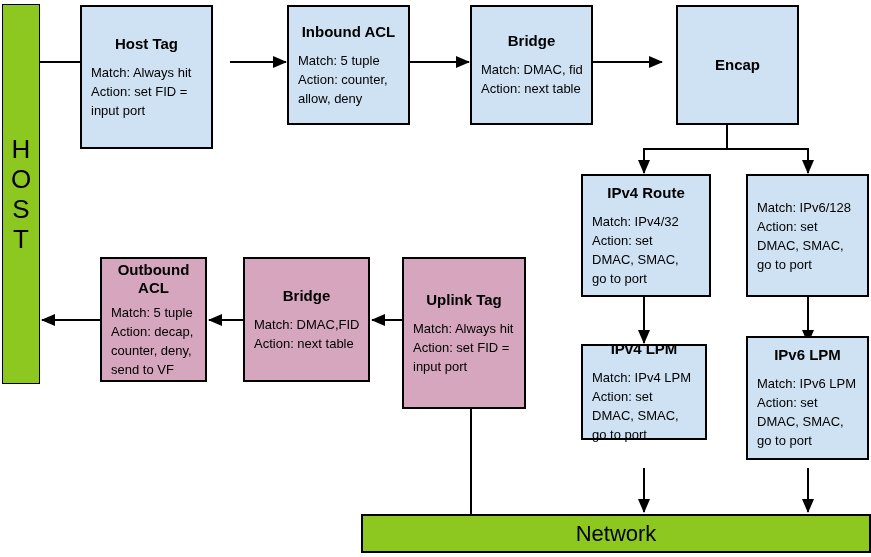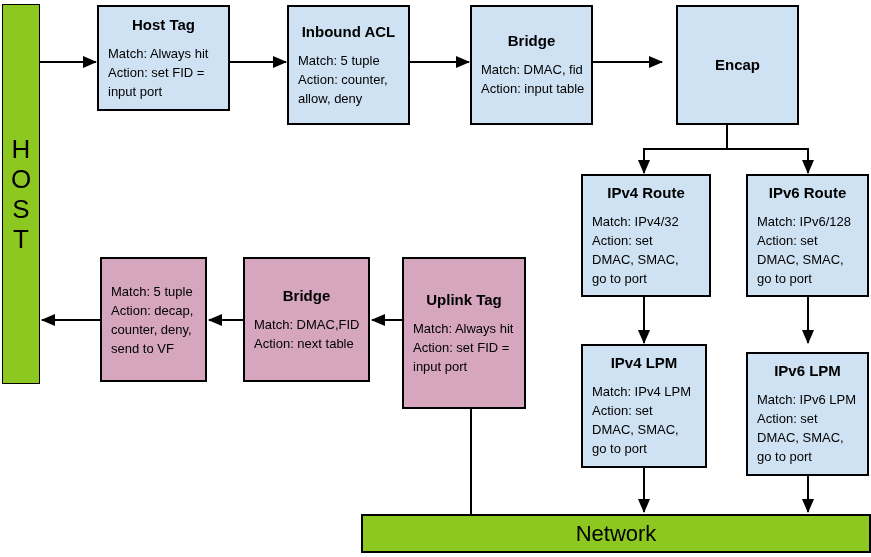--- a/index.html
+++ b/index.html
@@ -70,72 +70,72 @@
     </g>
   </svg>
 
   <div class="host-bar">
     <span>H</span>
     <span>O</span>
     <span>S</span>
     <span>T</span>
   </div>
 
-  <div class="node blue" style="left:97px;top:5px;width:133px;height:106px">
+  <div class="node blue" style="left:80px;top:5px;width:133px;height:144px">
     <div class="node-title">Host Tag</div>
     <div class="node-body">Match: Always hit
 Action: set FID =
 input port</div>
   </div>
   <div class="node blue" style="left:287px;top:5px;width:123px;height:120px">
     <div class="node-title">Inbound ACL</div>
     <div class="node-body">Match: 5 tuple
 Action: counter,
 allow, deny</div>
   </div>
   <div class="node blue" style="left:470px;top:5px;width:123px;height:120px">
     <div class="node-title">Bridge</div>
     <div class="node-body">Match: DMAC, fid
-Action: input table</div>
+Action: next table</div>
   </div>
   <div class="node blue" style="left:676px;top:5px;width:123px;height:120px">
     <div class="node-title">Encap</div>
   </div>
 
   <div class="node blue" style="left:581px;top:174px;width:130px;height:123px">
     <div class="node-title">IPv4 Route</div>
     <div class="node-body">Match: IPv4/32
 Action: set
 DMAC, SMAC,
 go to port</div>
   </div>
   <div class="node blue" style="left:746px;top:174px;width:123px;height:123px">
-    <div class="node-title">IPv6 Route</div>
     <div class="node-body">Match: IPv6/128
 Action: set
 DMAC, SMAC,
 go to port</div>
   </div>
 
-  <div class="node blue" style="left:581px;top:344px;width:126px;height:124px">
+  <div class="node blue" style="left:581px;top:344px;width:126px;height:96px">
     <div class="node-title">IPv4 LPM</div>
     <div class="node-body">Match: IPv4 LPM
 Action: set
 DMAC, SMAC,
 go to port</div>
   </div>
-  <div class="node blue" style="left:746px;top:352px;width:123px;height:124px">
+  <div class="node blue" style="left:746px;top:336px;width:123px;height:124px">
     <div class="node-title">IPv6 LPM</div>
     <div class="node-body">Match: IPv6 LPM
 Action: set
 DMAC, SMAC,
 go to port</div>
   </div>
 
   <div class="node pink" style="left:100px;top:257px;width:107px;height:125px;gap:6px">
+    <div class="node-title">Outbound ACL</div>
     <div class="node-body">Match: 5 tuple
 Action: decap,
 counter, deny,
 send to VF</div>
   </div>
   <div class="node pink" style="left:243px;top:257px;width:127px;height:125px">
     <div class="node-title">Bridge</div>
     <div class="node-body">Match: DMAC,FID
 Action: next table</div>
   </div>

